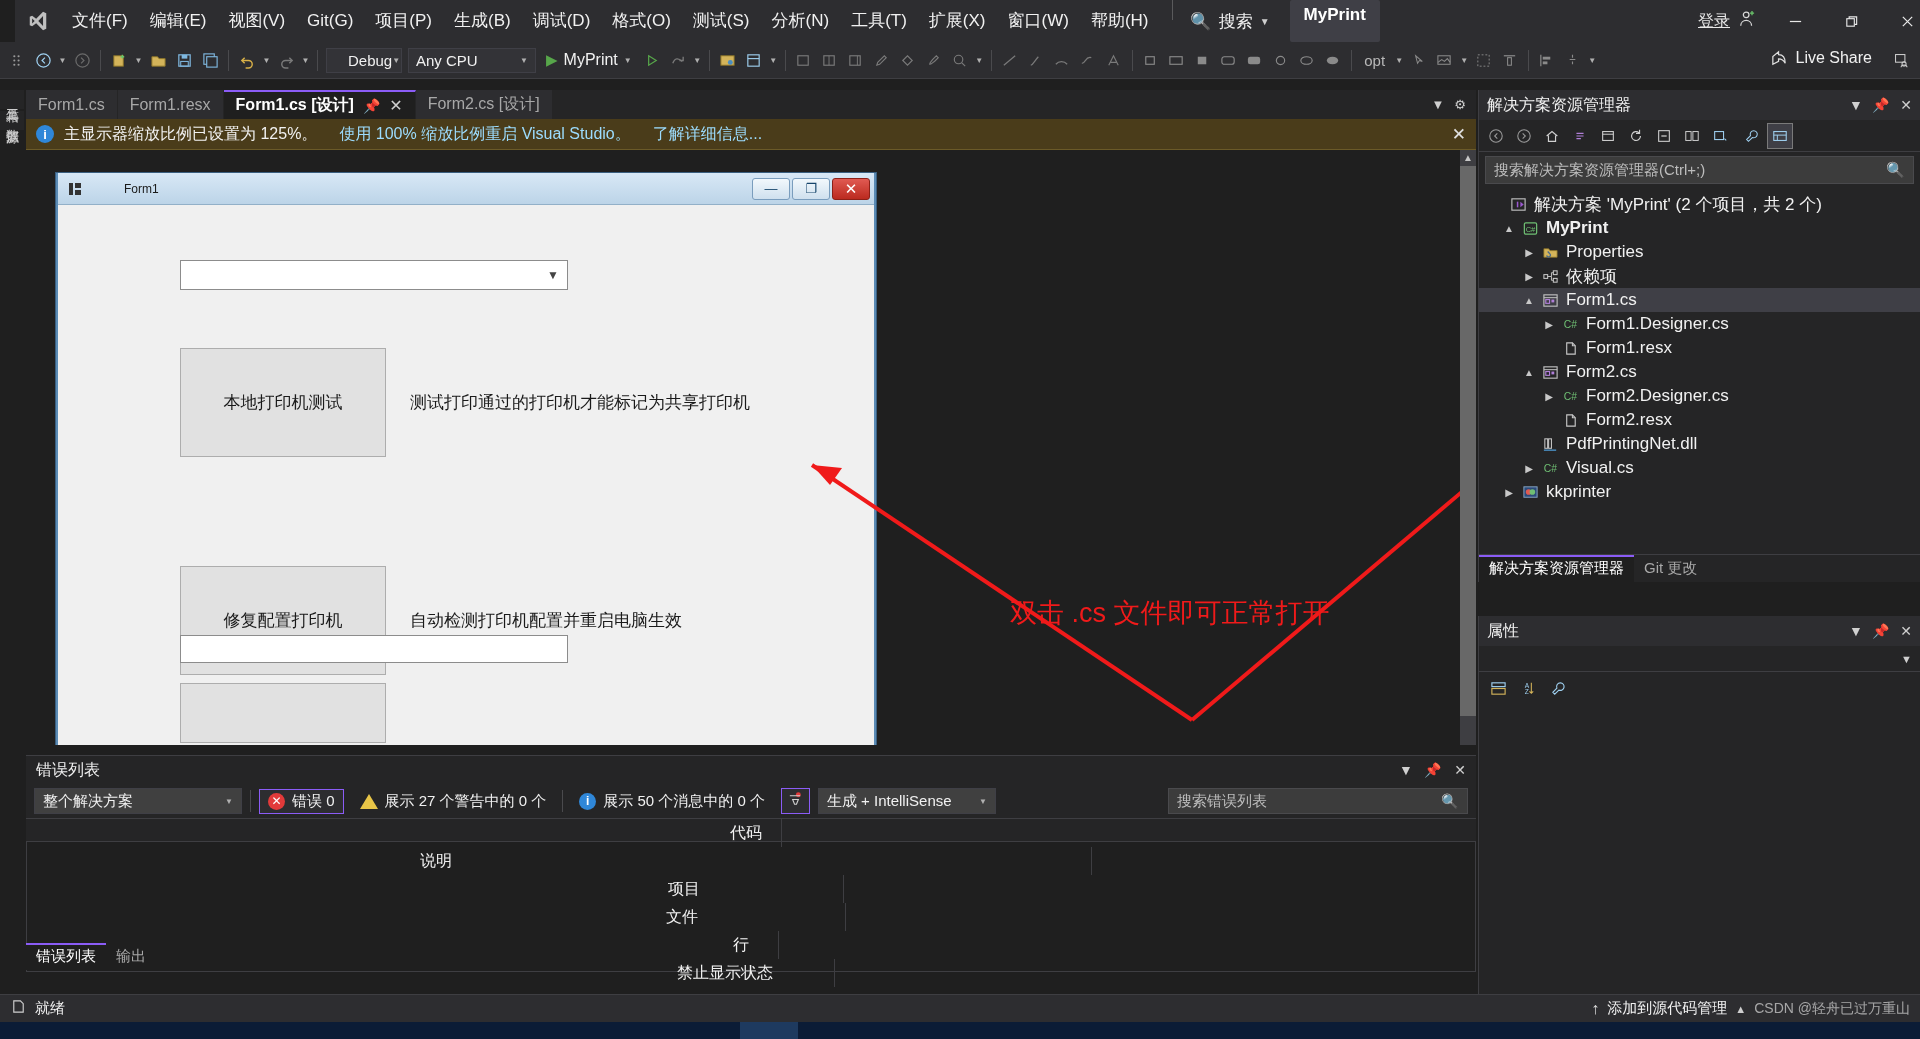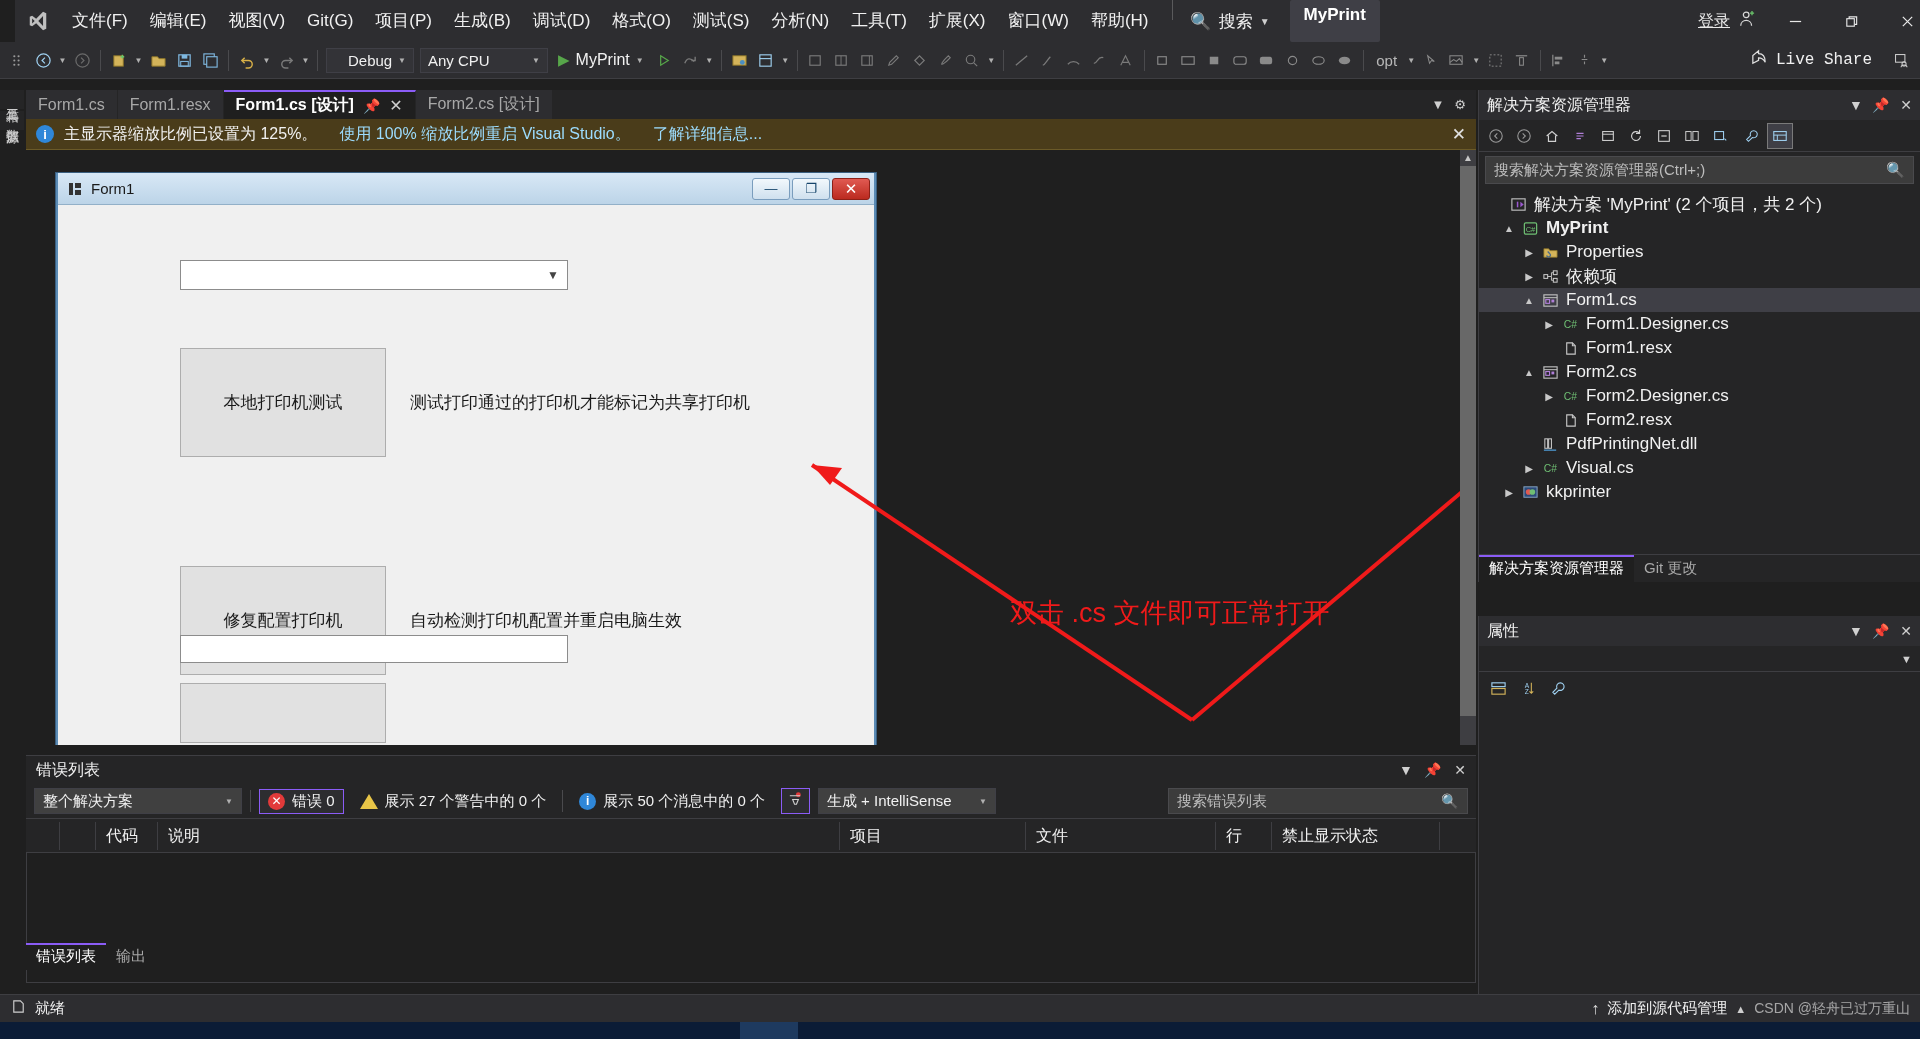--- a/index.html
+++ b/index.html
@@ -47,27 +47,27 @@
   }
   .tbi { width: 26px; height: 30px; display: flex; align-items: center; justify-content: center; color: #c8c8c8; }
   .tbi svg { width: 17px; height: 17px; }
   .tb-caret { font-size: 8px; color: #b0b0b0; width: 13px; text-align: center; }
   .tb-sep { width: 1px; height: 21px; background: #4a4a4d; margin: 0 5px; }
   .combo {
     height: 25px; background: #333337; border: 1px solid #3f3f46; color: #f1f1f1;
     font-size: 15px; display: flex; align-items: center; padding: 0 7px;
     justify-content: space-between; margin: 0 3px;
   }
-  .combo.debug { width: 88px; padding-left: 21px; }
+  .combo.debug { width: 76px; padding-left: 21px; }
   .combo.cpu { width: 128px; }
   .run-btn { display: flex; align-items: center; gap: 6px; padding: 0 7px; height: 30px; }
   .run-btn .play { color: #57a64a; font-size: 15px; }
   .run-btn .lbl { font-size: 16px; color: #f1f1f1; }
   .run-btn .carets { font-size: 8px; color: #b0b0b0; }
-  .liveshare { display: flex; align-items: center; gap: 7px; padding: 0 10px; font-family: Liberation Mono, monospace; }
+  .liveshare { display: flex; align-items: flex-start; gap: 7px; padding: 0 10px; }
   .liveshare .lbl { font-size: 16px; color: #f1f1f1; }
 
   
   .vtabs { position: absolute; left: 0; top: 90px; width: 22px; }
   .vtab {
     writing-mode: vertical-rl; font-size: 13px; color: #cfcfcf;
     padding: 8px 3px; letter-spacing: 1px; background: #252526; margin-bottom: 2px;
   }
 
   
@@ -117,21 +117,21 @@
   .winform {
     position: absolute; left: 30px; top: 23px; width: 820px; height: 580px;
     border: 2px solid #5b8bb5; border-top: none; background: #f0f0f0;
     box-shadow: 0 0 0 1px #3a5f80;
   }
   .wf-title {
     height: 32px; background: linear-gradient(#d8e8f6, #bcd4e8);
     display: flex; align-items: center; padding: 0 2px 0 9px; border-bottom: 1px solid #92b0c8;
   }
   .wf-icon { width: 16px; height: 16px; margin-right: 8px; }
-  .wf-name { font-size: 15px; color: #1a1a1a; }
+  .wf-name { font-size: 12px; color: #1a1a1a; margin-left: 33px; }
   .wf-btns { margin-left: auto; display: flex; gap: 2px; padding-right: 2px; }
   .wf-btn {
     width: 38px; height: 22px; border: 1px solid #7a9dbd; border-radius: 3px;
     background: linear-gradient(#f2f8fc, #cfe0ee);
     display: flex; align-items: center; justify-content: center; font-size: 13px; color: #16456b;
   }
   .wf-btn.close { background: linear-gradient(#e05a52, #bb2a1f); border-color: #8d2017; color: #fff; font-weight: bold; font-size: 15px; }
   .wf-body { position: relative; height: 546px; background: #f0f0f0; }
 
   .wf-combo {
@@ -245,22 +245,22 @@
   .tri-warn { width: 0; height: 0; border-left: 9px solid transparent; border-right: 9px solid transparent;
               border-bottom: 15px solid #e8c547; flex: none; }
   .el-vsep { width: 1px; height: 22px; background: #4a4a4d; }
   .el-search {
     margin-left: auto; width: 300px; height: 26px; background: #3c3c3c; border: 1px solid #4a4a4d;
     display: flex; align-items: center; padding: 0 8px;
   }
   .el-search .ph { font-size: 15px; color: #bdbdbd; }
   .el-search .mag { margin-left: auto; font-size: 14px; color: #bdbdbd; }
   .el-cols {
-    height: 35px; display: flex; align-items: center; border-top: 1px solid #3e3e42;
-    border-bottom: 1px solid #3e3e42; background: #252526; font-size: 16px; color: #f1f1f1;
+    height: 24px; display: flex; align-items: center; border-top: 1px solid #3e3e42;
+    border-bottom: 1px solid #3e3e42; background: #252526; font-size: 16px; color: #f1f1f1; flex-direction: column;
   }
   .el-col { padding: 0 10px; height: 28px; line-height: 28px; border-right: 1px solid #3e3e42; }
   .el-grid { height: 130px; background: #1f1f1f; border: 1px solid #3e3e42; border-top: none; }
   .el-bottom-tabs { position: absolute; left: 0; bottom: 0; width: 1450px; height: 28px;
     display: flex; align-items: flex-end; }
   .el-bt { font-size: 15px; color: #a8a8a8; padding: 4px 10px; }
   .el-bt.active { color: #ffffff; background: #1f1f1f; border-top: 2px solid #8b5cf6; padding-top: 2px; }
 
   
   .statusbar {

